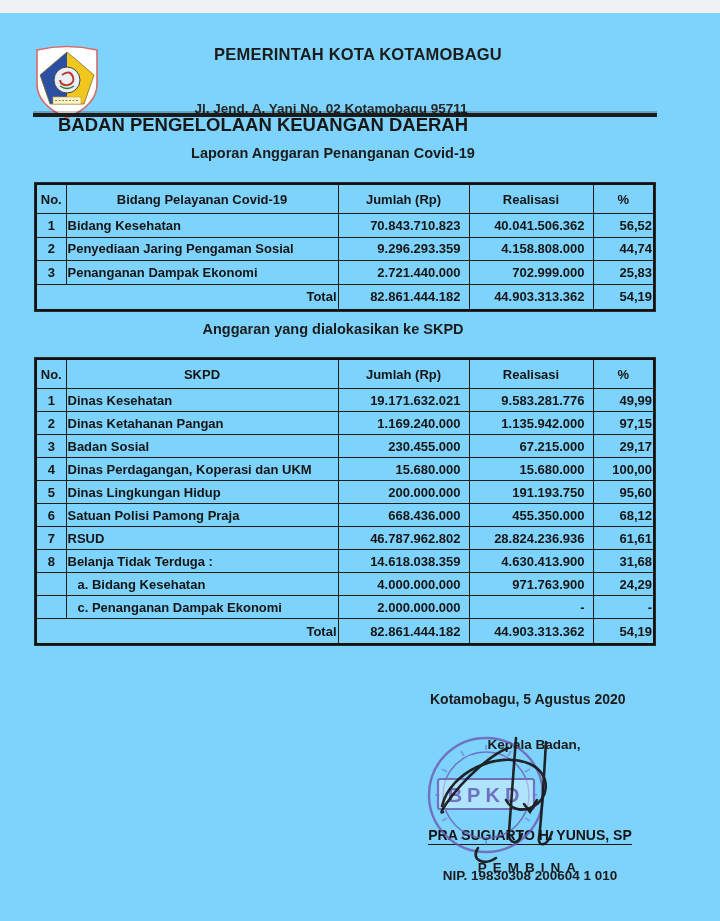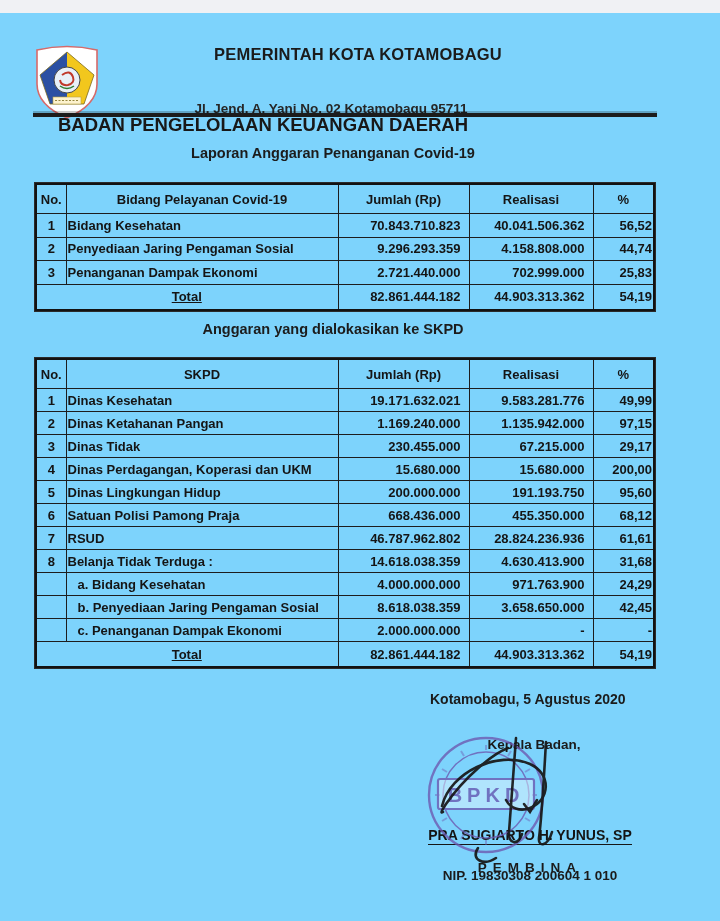--- a/index.html
+++ b/index.html
@@ -34,21 +34,21 @@
   table{border:2.2px solid #121212;outline:1px solid #2a2a2a;}
   th{font-weight:700;font-size:13px;height:26px;text-align:center;margin-left:17px;}
   td{height:20.5px;font-weight:600;}
   .t2 td{height:20px;}
   .c-no{text-align:center;}
   .c-name{text-align:left;}
   .c-name.indent{padding-left:11px;}
   .c-num{text-align:right;padding-right:8px;}
   .c-pct{text-align:right;}
   tr.total td{font-weight:700;height:22px;}
-  tr.total .c-name{text-align:center;padding-left:0;text-decoration:underline;}
+  tr.total .c-name{text-align:right;padding-left:0;}
 
   
   .date{position:absolute;left:430px;top:691px;width:200px;
         font-size:14px;font-weight:700;color:#1b1b1b;}
   .role{position:absolute;left:434px;top:737px;width:200px;text-align:center;
         font-size:13.5px;font-weight:700;color:#1b1b1b;z-index:2;}
   .sigsvg{position:absolute;left:408px;top:722px;width:214px;height:150px;z-index:3;}
   .sname{position:absolute;left:410px;top:826px;width:240px;text-align:center;z-index:2;}
   .sname span{display:inline-block;font-size:14px;font-weight:700;color:#141414;
         border-bottom:1.8px solid #161616;padding-bottom:1px;}
@@ -152,31 +152,31 @@
     </tr>
     <tr>
       <td class="c-no">2</td>
       <td class="c-name">Dinas Ketahanan Pangan</td>
       <td class="c-num">1.169.240.000</td>
       <td class="c-num">1.135.942.000</td>
       <td class="c-pct">97,15</td>
     </tr>
     <tr>
       <td class="c-no">3</td>
-      <td class="c-name">Dinas Tidak</td>
+      <td class="c-name">Badan Sosial</td>
       <td class="c-num">230.455.000</td>
       <td class="c-num">67.215.000</td>
       <td class="c-pct">29,17</td>
     </tr>
     <tr>
       <td class="c-no">4</td>
       <td class="c-name">Dinas Perdagangan, Koperasi dan UKM</td>
       <td class="c-num">15.680.000</td>
       <td class="c-num">15.680.000</td>
-      <td class="c-pct">200,00</td>
+      <td class="c-pct">100,00</td>
     </tr>
     <tr>
       <td class="c-no">5</td>
       <td class="c-name">Dinas Lingkungan Hidup</td>
       <td class="c-num">200.000.000</td>
       <td class="c-num">191.193.750</td>
       <td class="c-pct">95,60</td>
     </tr>
     <tr>
       <td class="c-no">6</td>
@@ -198,27 +198,20 @@
       <td class="c-num">14.618.038.359</td>
       <td class="c-num">4.630.413.900</td>
       <td class="c-pct">31,68</td>
     </tr>
     <tr>
       <td class="c-no"></td>
       <td class="c-name indent">a. Bidang Kesehatan</td>
       <td class="c-num">4.000.000.000</td>
       <td class="c-num">971.763.900</td>
       <td class="c-pct">24,29</td>
-    </tr>
-    <tr>
-      <td class="c-no"></td>
-      <td class="c-name indent">b. Penyediaan Jaring Pengaman Sosial</td>
-      <td class="c-num">8.618.038.359</td>
-      <td class="c-num">3.658.650.000</td>
-      <td class="c-pct">42,45</td>
     </tr>
     <tr>
       <td class="c-no"></td>
       <td class="c-name indent">c. Penanganan Dampak Ekonomi</td>
       <td class="c-num">2.000.000.000</td>
       <td class="c-num">-</td>
       <td class="c-pct">-</td>
     </tr>
     <tr class="total">
       <td class="c-name" colspan="2">Total</td>

